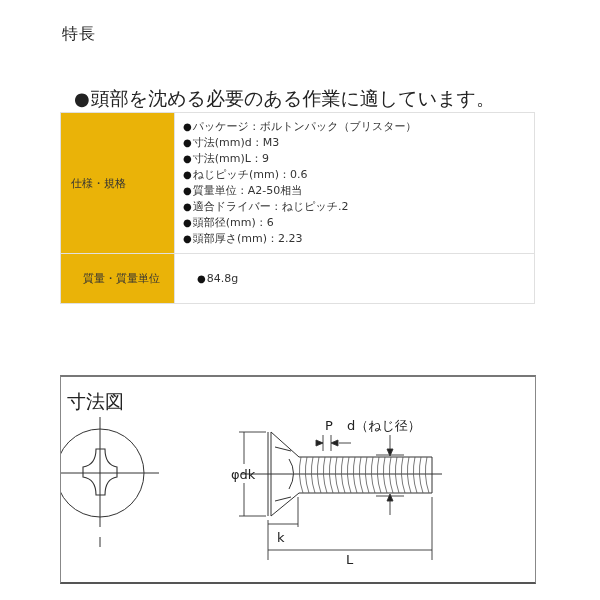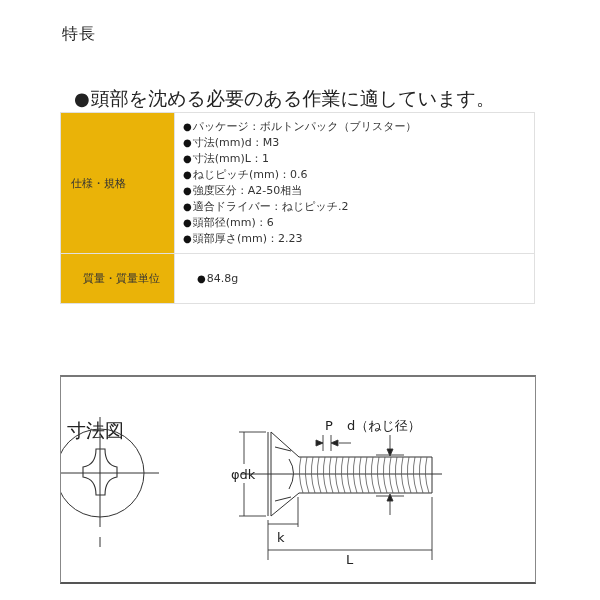--- a/index.html
+++ b/index.html
@@ -29,44 +29,44 @@
     table.spec tr.r2 td { height: 46px; }
     table.spec tr.r3 td { height: 37px; padding-left: 22px; }
     .item { line-height: 16px; white-space: nowrap; }
     .bul { font-size: 10px; margin-right: 1px; color: #111; }
     .diagram {
       position: absolute; left: 60px; top: 375px; width: 474px; height: 205px;
       border: 1px solid #888888; border-top: 2px solid #777777;
       border-bottom: 2px solid #555555;
     }
     .diagram-title {
-      position: absolute; left: 6px; top: 12px; font-size: 19px; color: #222; margin-top: 29px;
+      position: absolute; left: 6px; top: 12px; font-size: 19px; color: #222;
     }
     .diagram svg { position: absolute; left: 0; top: 0; }
     .dim-label { font-family: "DejaVu Sans", sans-serif; fill: #222; }
   </style>
 </head>
 <body>
 
 <div class="section-title">特長</div>
 
 <div class="lead">
   <span class="dot">●</span><span>頭部を沈める必要のある作業に適しています。</span>
 </div>
 
 <table class="spec">
   <tbody>
       <tr class="r1">
     <td class="th">仕様・規格</td>
     <td class="val">
       <div class="item"><span class="bul">●</span><span>パッケージ：ボルトンパック（ブリスター）</span></div>
       <div class="item"><span class="bul">●</span><span>寸法(mm)d：M3</span></div>
-      <div class="item"><span class="bul">●</span><span>寸法(mm)L：1</span></div>
+      <div class="item"><span class="bul">●</span><span>寸法(mm)L：9</span></div>
       <div class="item"><span class="bul">●</span><span>ねじピッチ(mm)：0.6</span></div>
-      <div class="item"><span class="bul">●</span><span>強度区分：A2-50相当</span></div>
+      <div class="item"><span class="bul">●</span><span>質量単位：A2-50相当</span></div>
       <div class="item"><span class="bul">●</span><span>適合ドライバー：ねじピッチ.2</span></div>
       <div class="item"><span class="bul">●</span><span>頭部径(mm)：6</span></div>
       <div class="item"><span class="bul">●</span><span>頭部厚さ(mm)：2.23</span></div>
     </td>
   </tr>
   <tr class="r3">
     <td class="th">質量・質量単位</td>
     <td class="val">
       <div class="item"><span class="bul">●</span><span>84.8g</span></div>
     </td>

